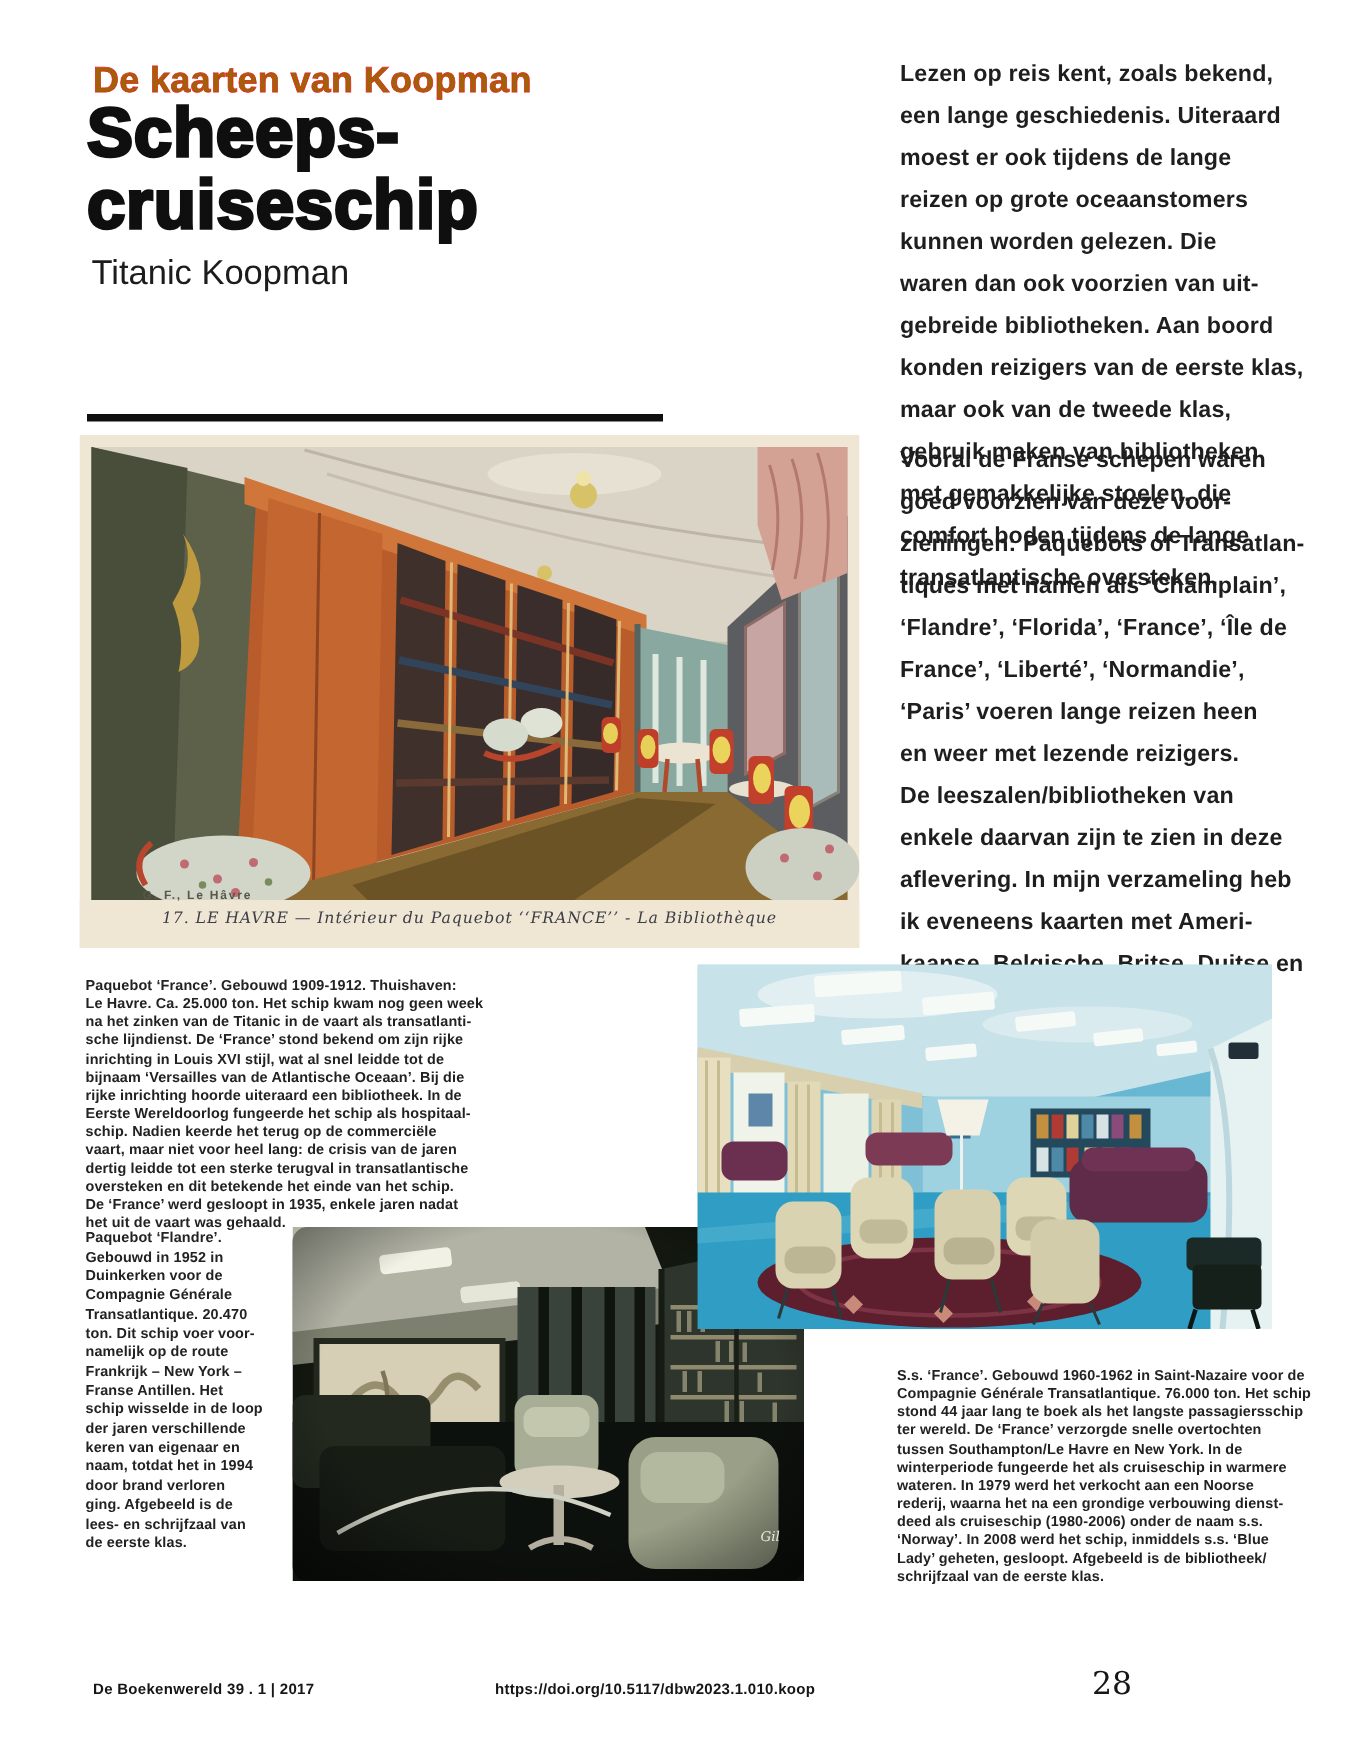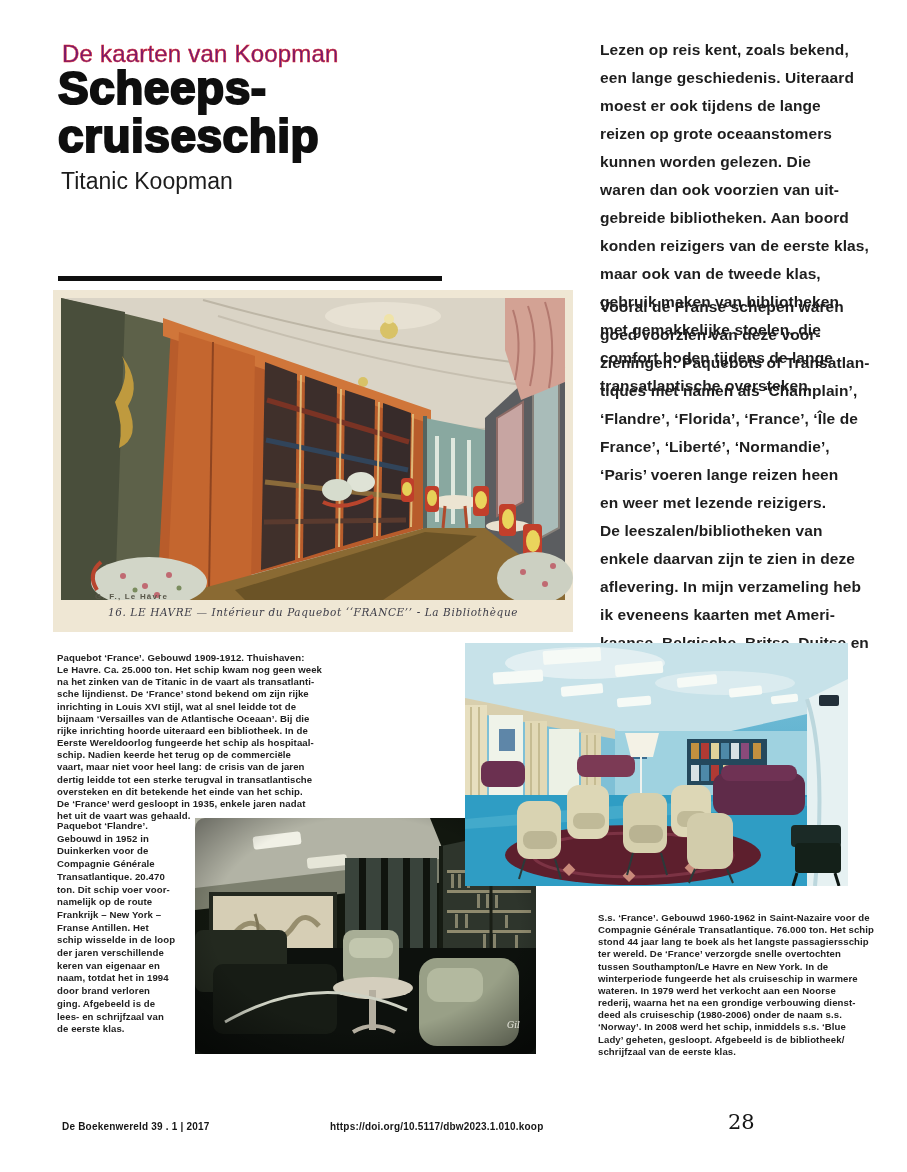--- a/index.html
+++ b/index.html
@@ -1,20 +1,20 @@
 <!DOCTYPE html>
 <html><head>
 <meta charset="utf-8">
 <style>
   *{margin:0;padding:0;box-sizing:border-box}
   html,body{background:#ffffff}
   body{width:907px;height:1172px;position:relative;overflow:hidden;
        font-family:"Liberation Sans",sans-serif;color:#1a1a1a}
   .abs{position:absolute}
-  .kicker{font-size:24px;font-weight:normal;letter-spacing:.2px;color:#701a75;
+  .kicker{font-size:24px;font-weight:bold;letter-spacing:.2px;color:#a16207;
           -webkit-text-stroke:.5px #e5231f}
   .title{font-size:46px;line-height:48px;font-weight:bold;color:#0f0f0f;
          letter-spacing:.5px;-webkit-text-stroke:2.2px #0f0f0f;white-space:pre-line}
   .author{font-size:23px;color:#1c1c1c}
   .rule{background:#0f0f0f}
   .body-bold{font-weight:bold;font-size:15.5px;line-height:28px;color:#1e1e1e;
              white-space:pre-line;letter-spacing:.1px}
   .cap{font-weight:bold;font-size:9.6px;line-height:12.15px;color:#222;
        white-space:pre-line;letter-spacing:.1px}
   .cap-tall{line-height:12.7px}
@@ -166,21 +166,21 @@
     <ellipse cx="482" cy="288" rx="38" ry="26" fill="#ccd0c2"></ellipse>
     <g fill="#c06a72">
         <circle cx="470" cy="282" r="3"></circle>
         <circle cx="492" cy="294" r="3"></circle>
         <circle cx="500" cy="276" r="3"></circle>
       </g>
 
     <rect x="0" y="310" width="520" height="32" fill="#efe7d4"></rect>
   </svg>
   <div class="abs pub-mark" style="left:42px;top:302px">G. F., Le Hâvre</div>
-  <div class="abs pc-caption" style="left:0;top:316px;width:520px">16.   LE HAVRE  —  Intérieur du Paquebot ‘‘FRANCE’’ - La Bibliothèque</div>
+  <div class="abs pc-caption" style="left:0;top:316px;width:520px">17.   LE HAVRE  —  Intérieur du Paquebot ‘‘FRANCE’’ - La Bibliothèque</div>
 </div>
 
 <div class="abs cap" style="left:57px;top:652px;width:290px">Paquebot ‘France’. Gebouwd 1909-1912. Thuishaven:
 Le Havre. Ca. 25.000 ton. Het schip kwam nog geen week
 na het zinken van de Titanic in de vaart als transatlanti-
 sche lijndienst. De ‘France’ stond bekend om zijn rijke
 inrichting in Louis XVI stijl, wat al snel leidde tot de
 bijnaam ‘Versailles van de Atlantische Oceaan’. Bij die
 rijke inrichting hoorde uiteraard een bibliotheek. In de
 Eerste Wereldoorlog fungeerde het schip als hospitaal-

